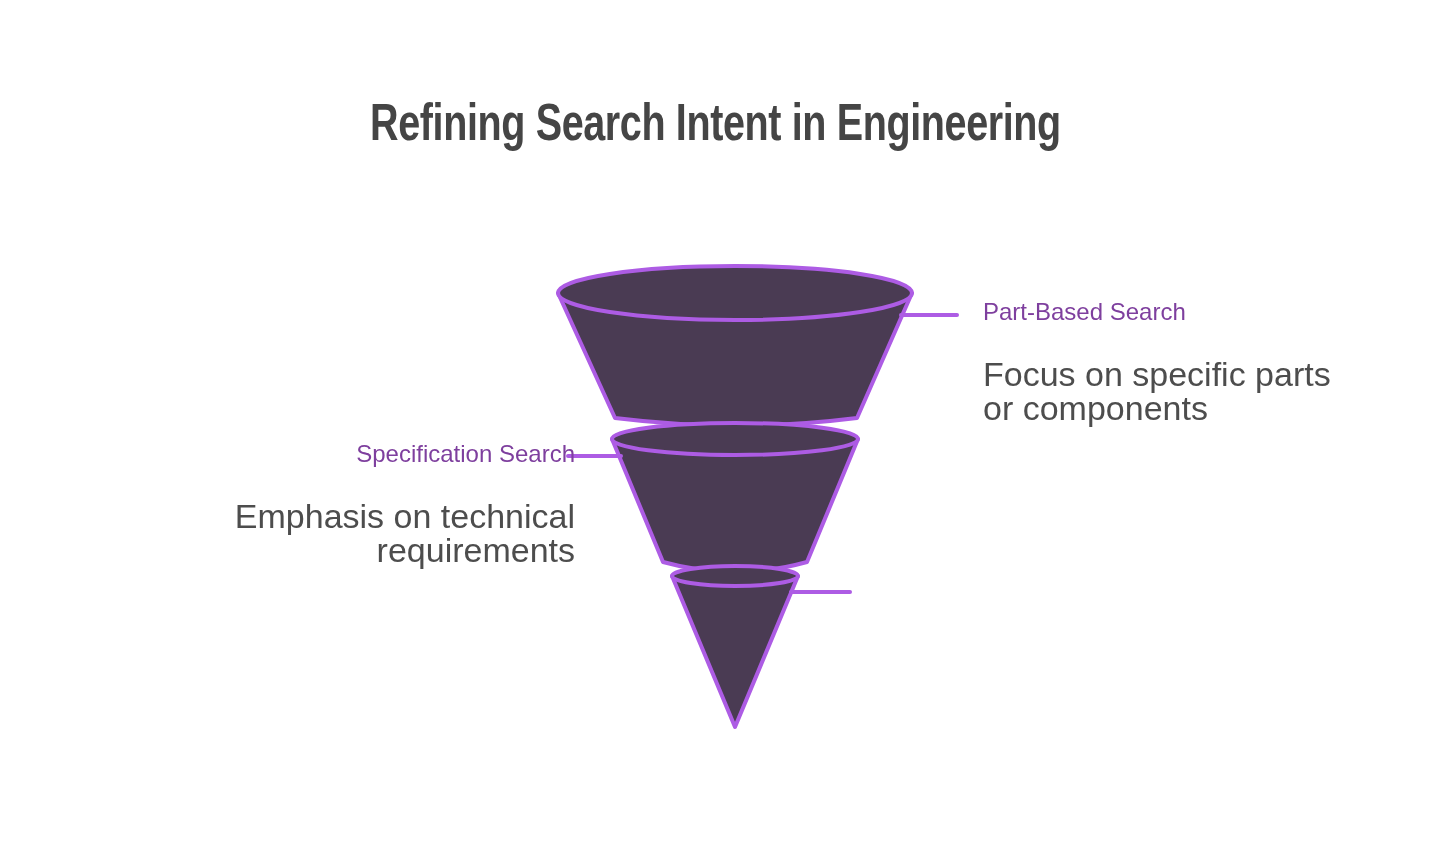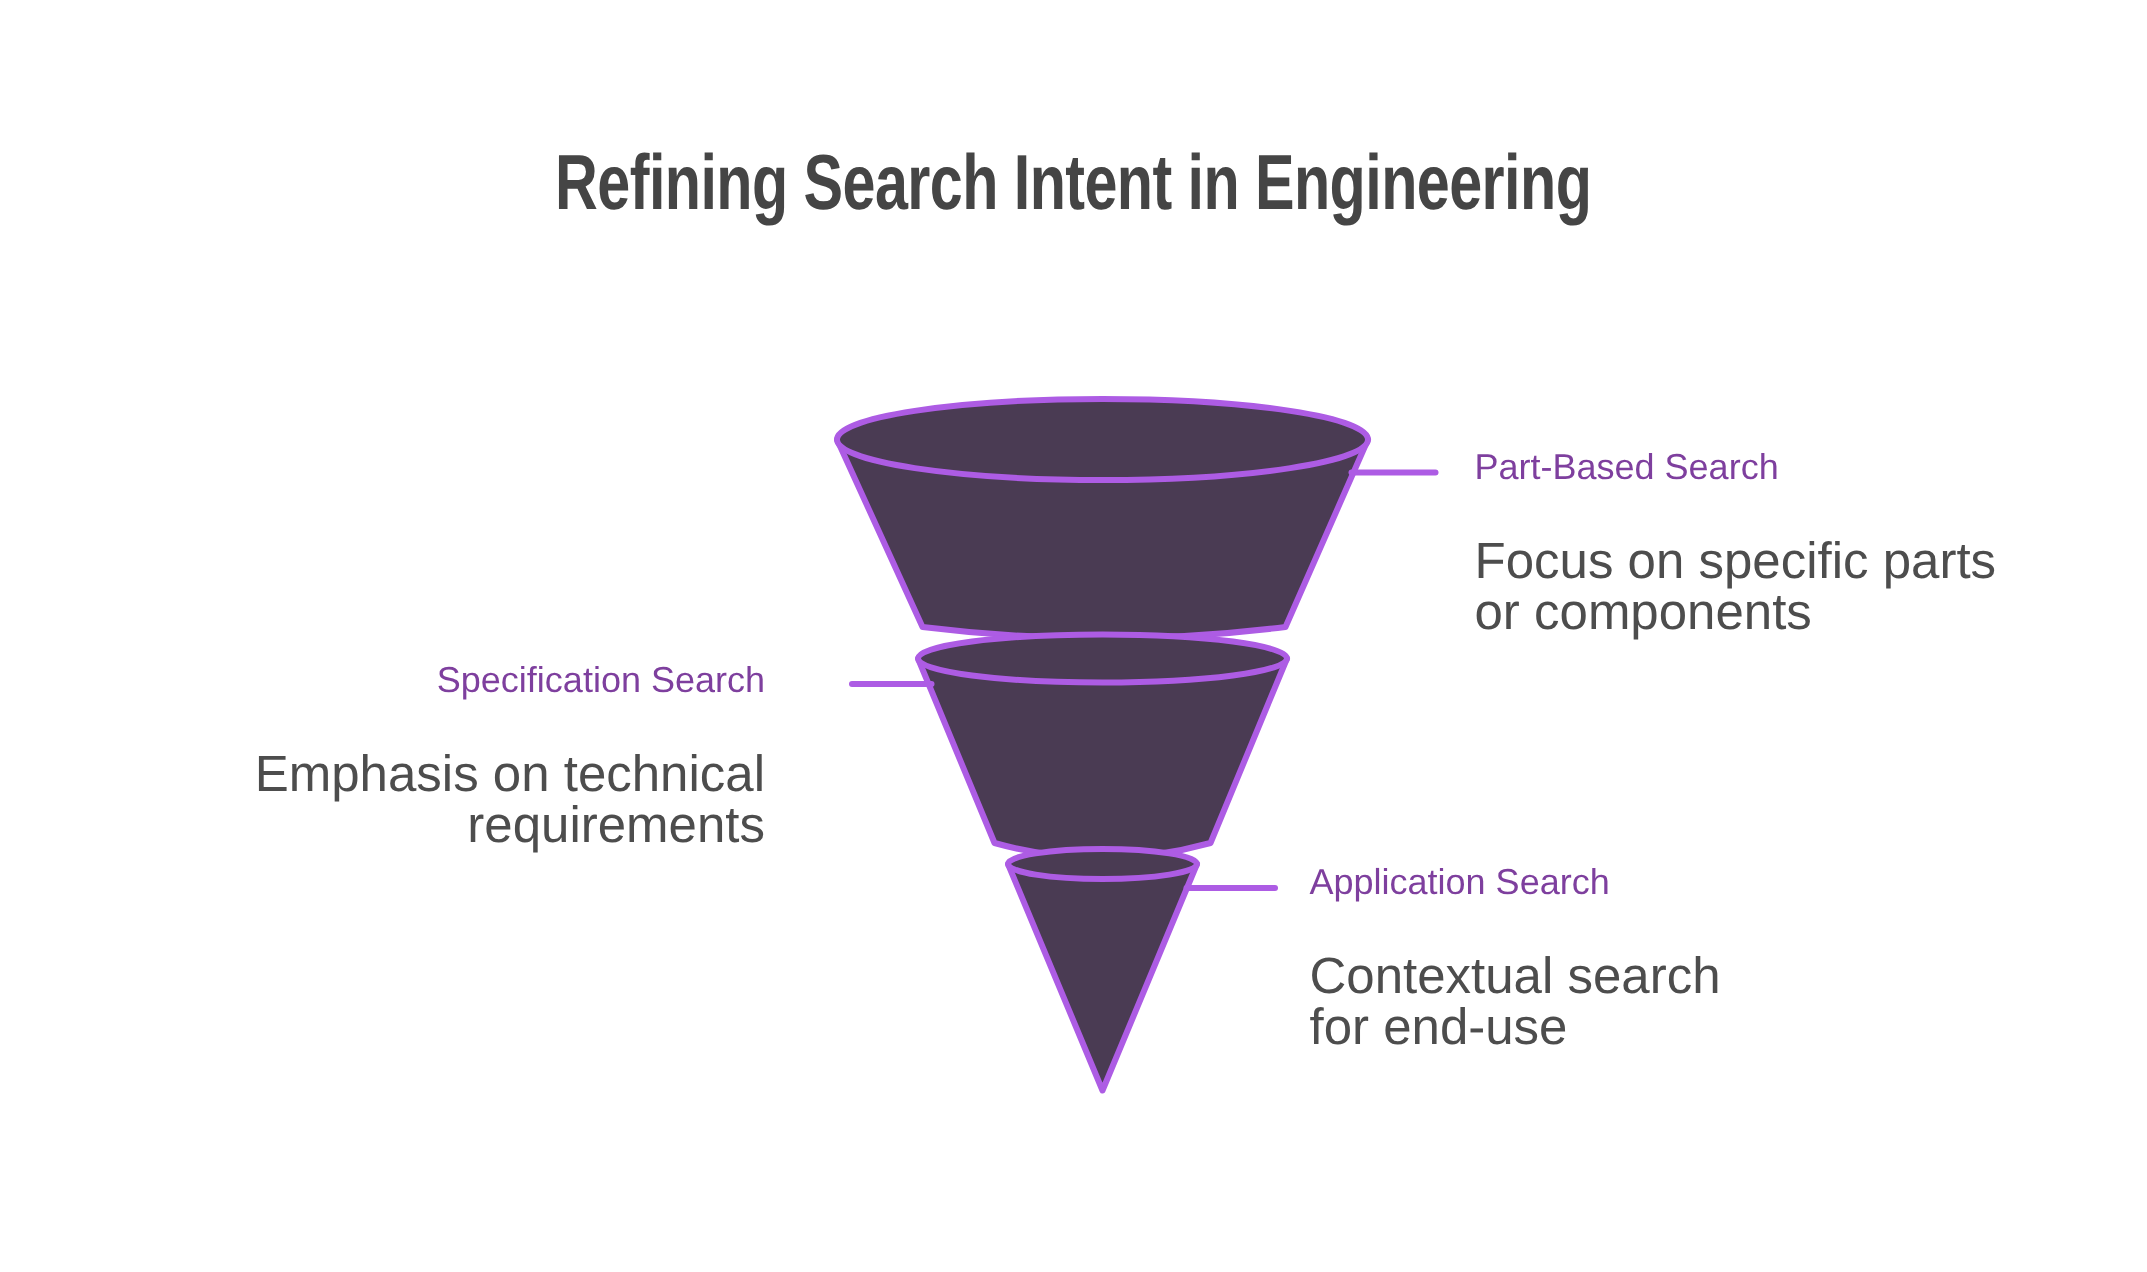--- a/index.html
+++ b/index.html
@@ -47,21 +47,21 @@
     margin: 0 0 23px 0;
     white-space: nowrap;
   }
   .stage-desc {
     font-size: 34px;
     font-weight: 400;
     line-height: 34px;
     color: #4d4d4d;
   }
   #label-part-based    { left: 983px;  top: 290px; width: 350px; }
-  #label-specification { right: 921px; top: 432px; width: 360px; }
+  #label-specification { right: 856px; top: 432px; width: 360px; }
   #label-application   { left: 873px;  top: 567px; width: 320px; }
 </style>
 </head>
 <body>
 
 <div class="canvas">
 
   <div class="page-title-wrap">
     <div class="page-title">Refining Search Intent in Engineering</div>
   </div>
@@ -88,18 +88,14 @@
   <div class="stage-label right-side" id="label-part-based">
     <div class="stage-heading">Part-Based Search</div>
     <div class="stage-desc">Focus on specific parts or components</div>
   </div>
 
   <div class="stage-label left-side" id="label-specification">
     <div class="stage-heading">Specification Search</div>
     <div class="stage-desc">Emphasis on technical requirements</div>
   </div>
 
-  <div class="stage-label right-side" id="label-application">
-    <div class="stage-heading">Application Search</div>
-    <div class="stage-desc">Contextual search for end-use</div>
-  </div>
 
 </div>
 
 </body></html>

